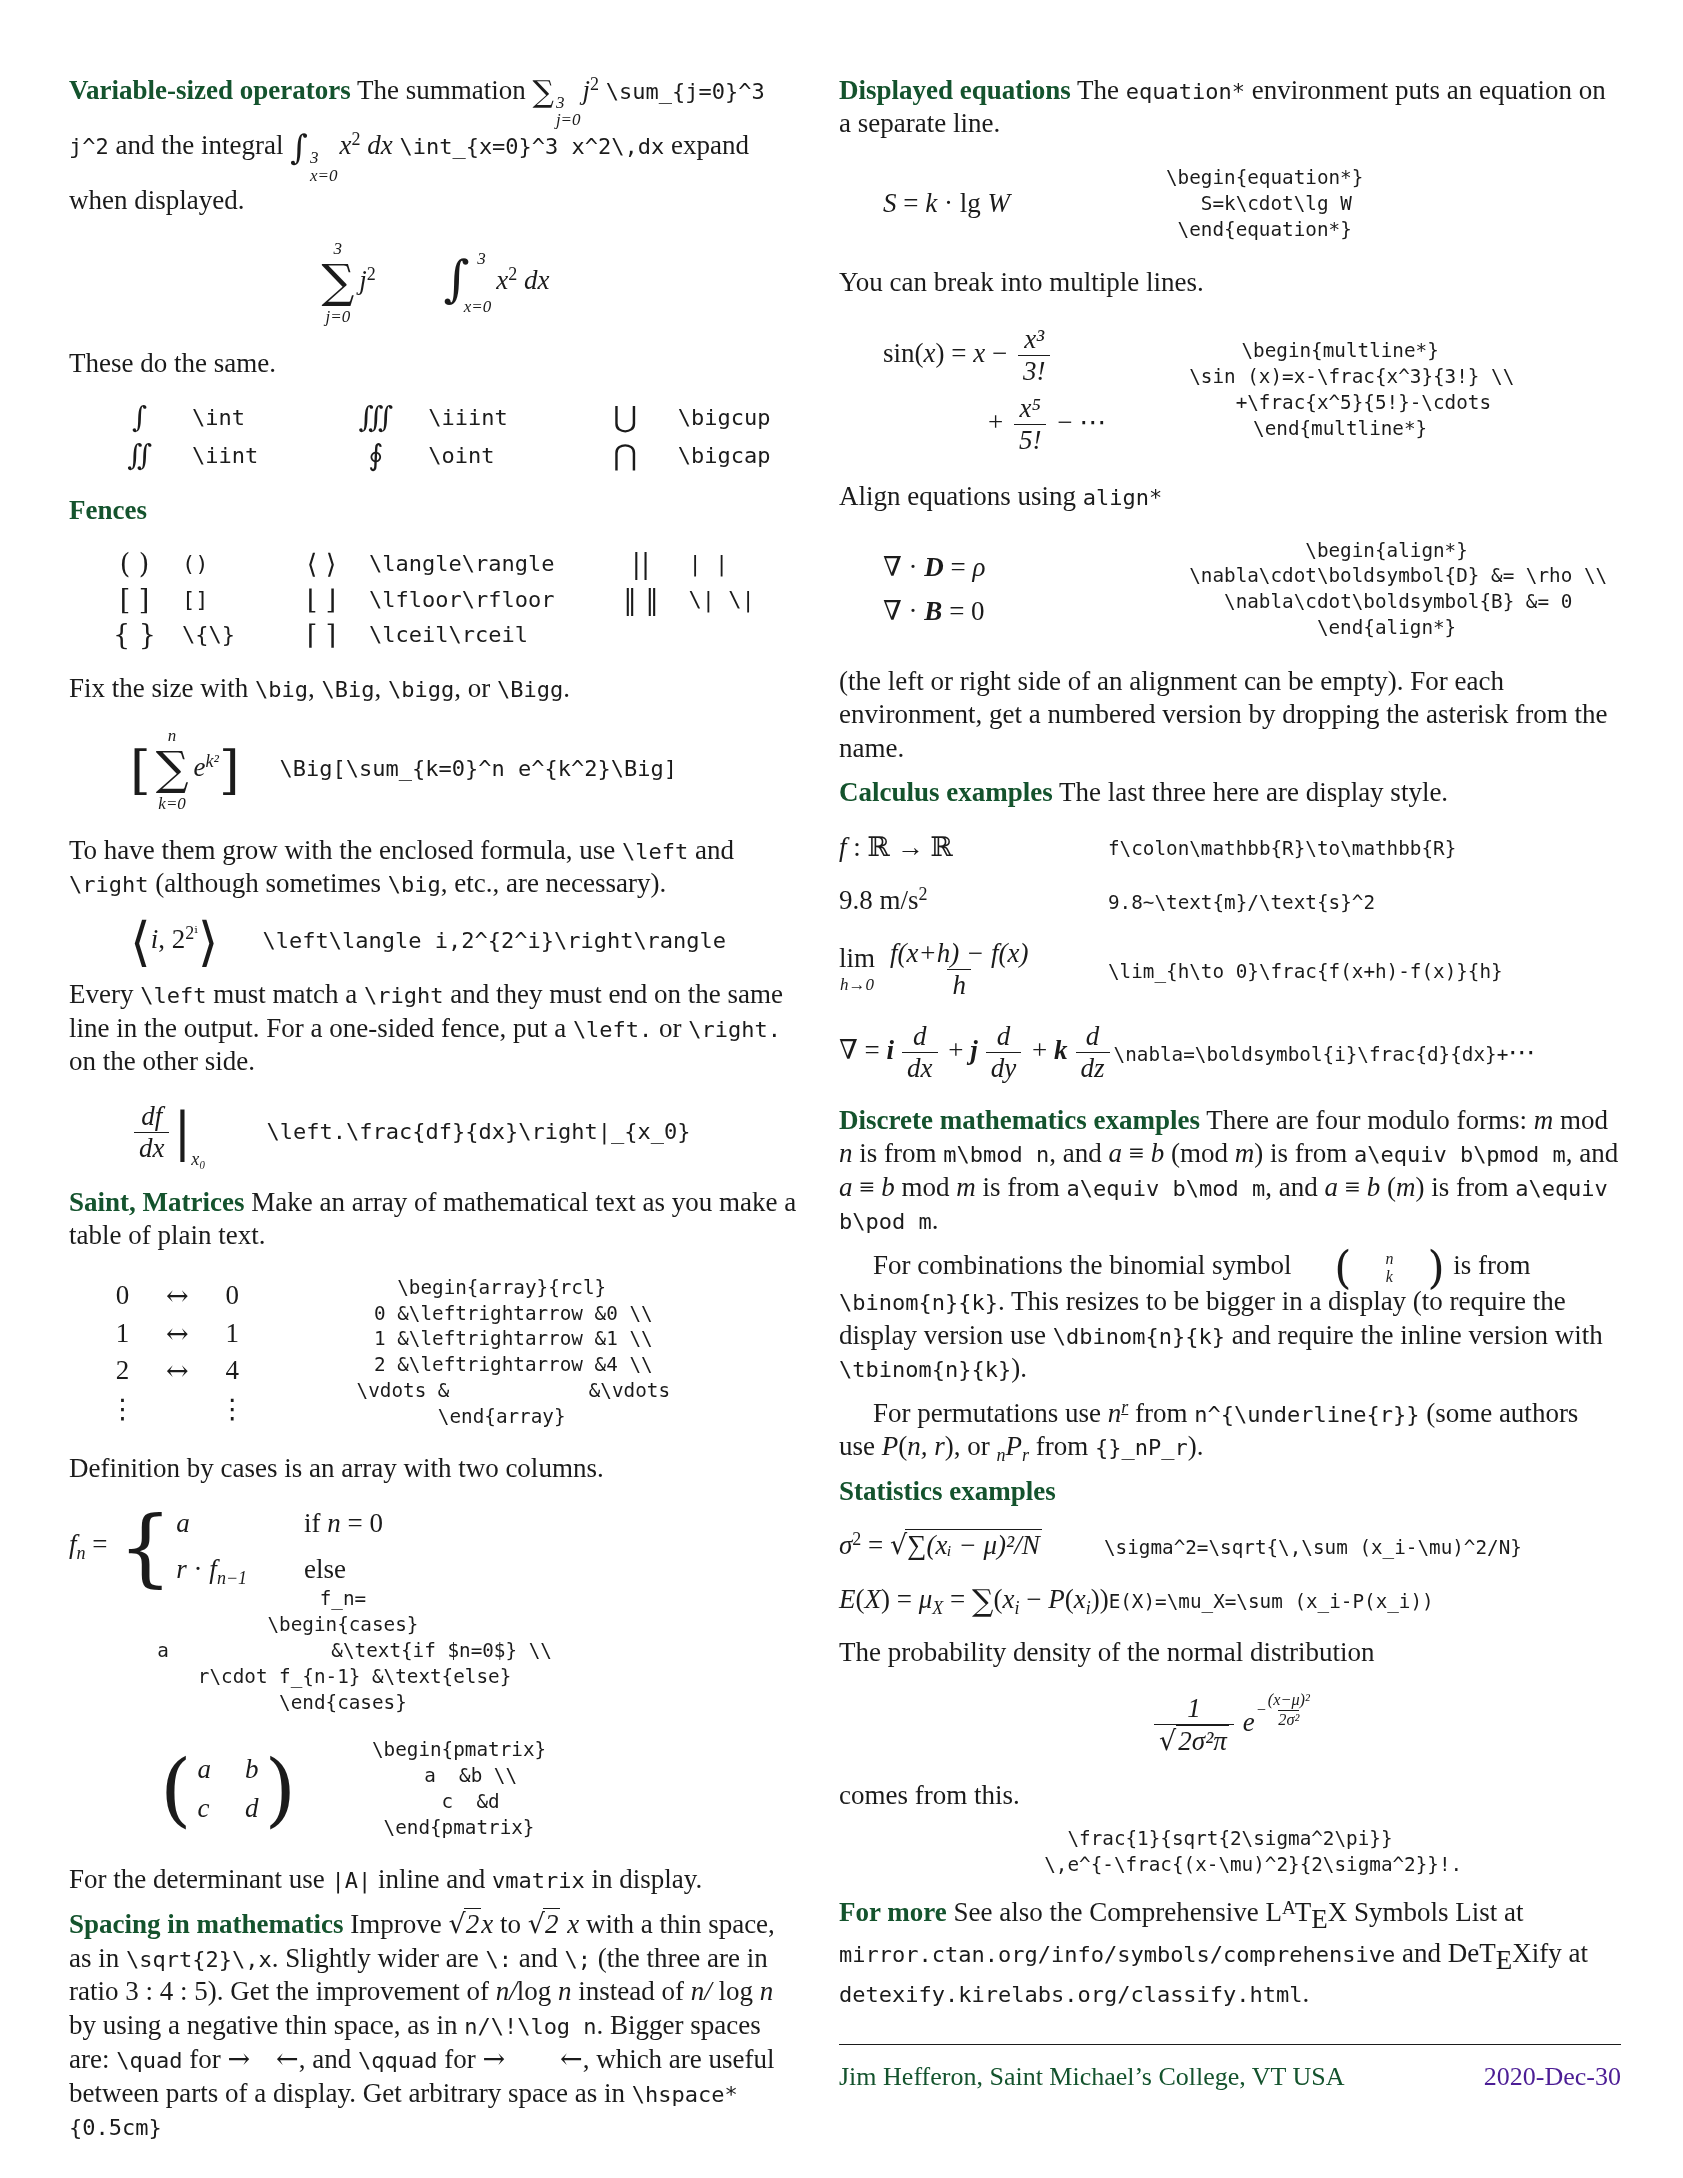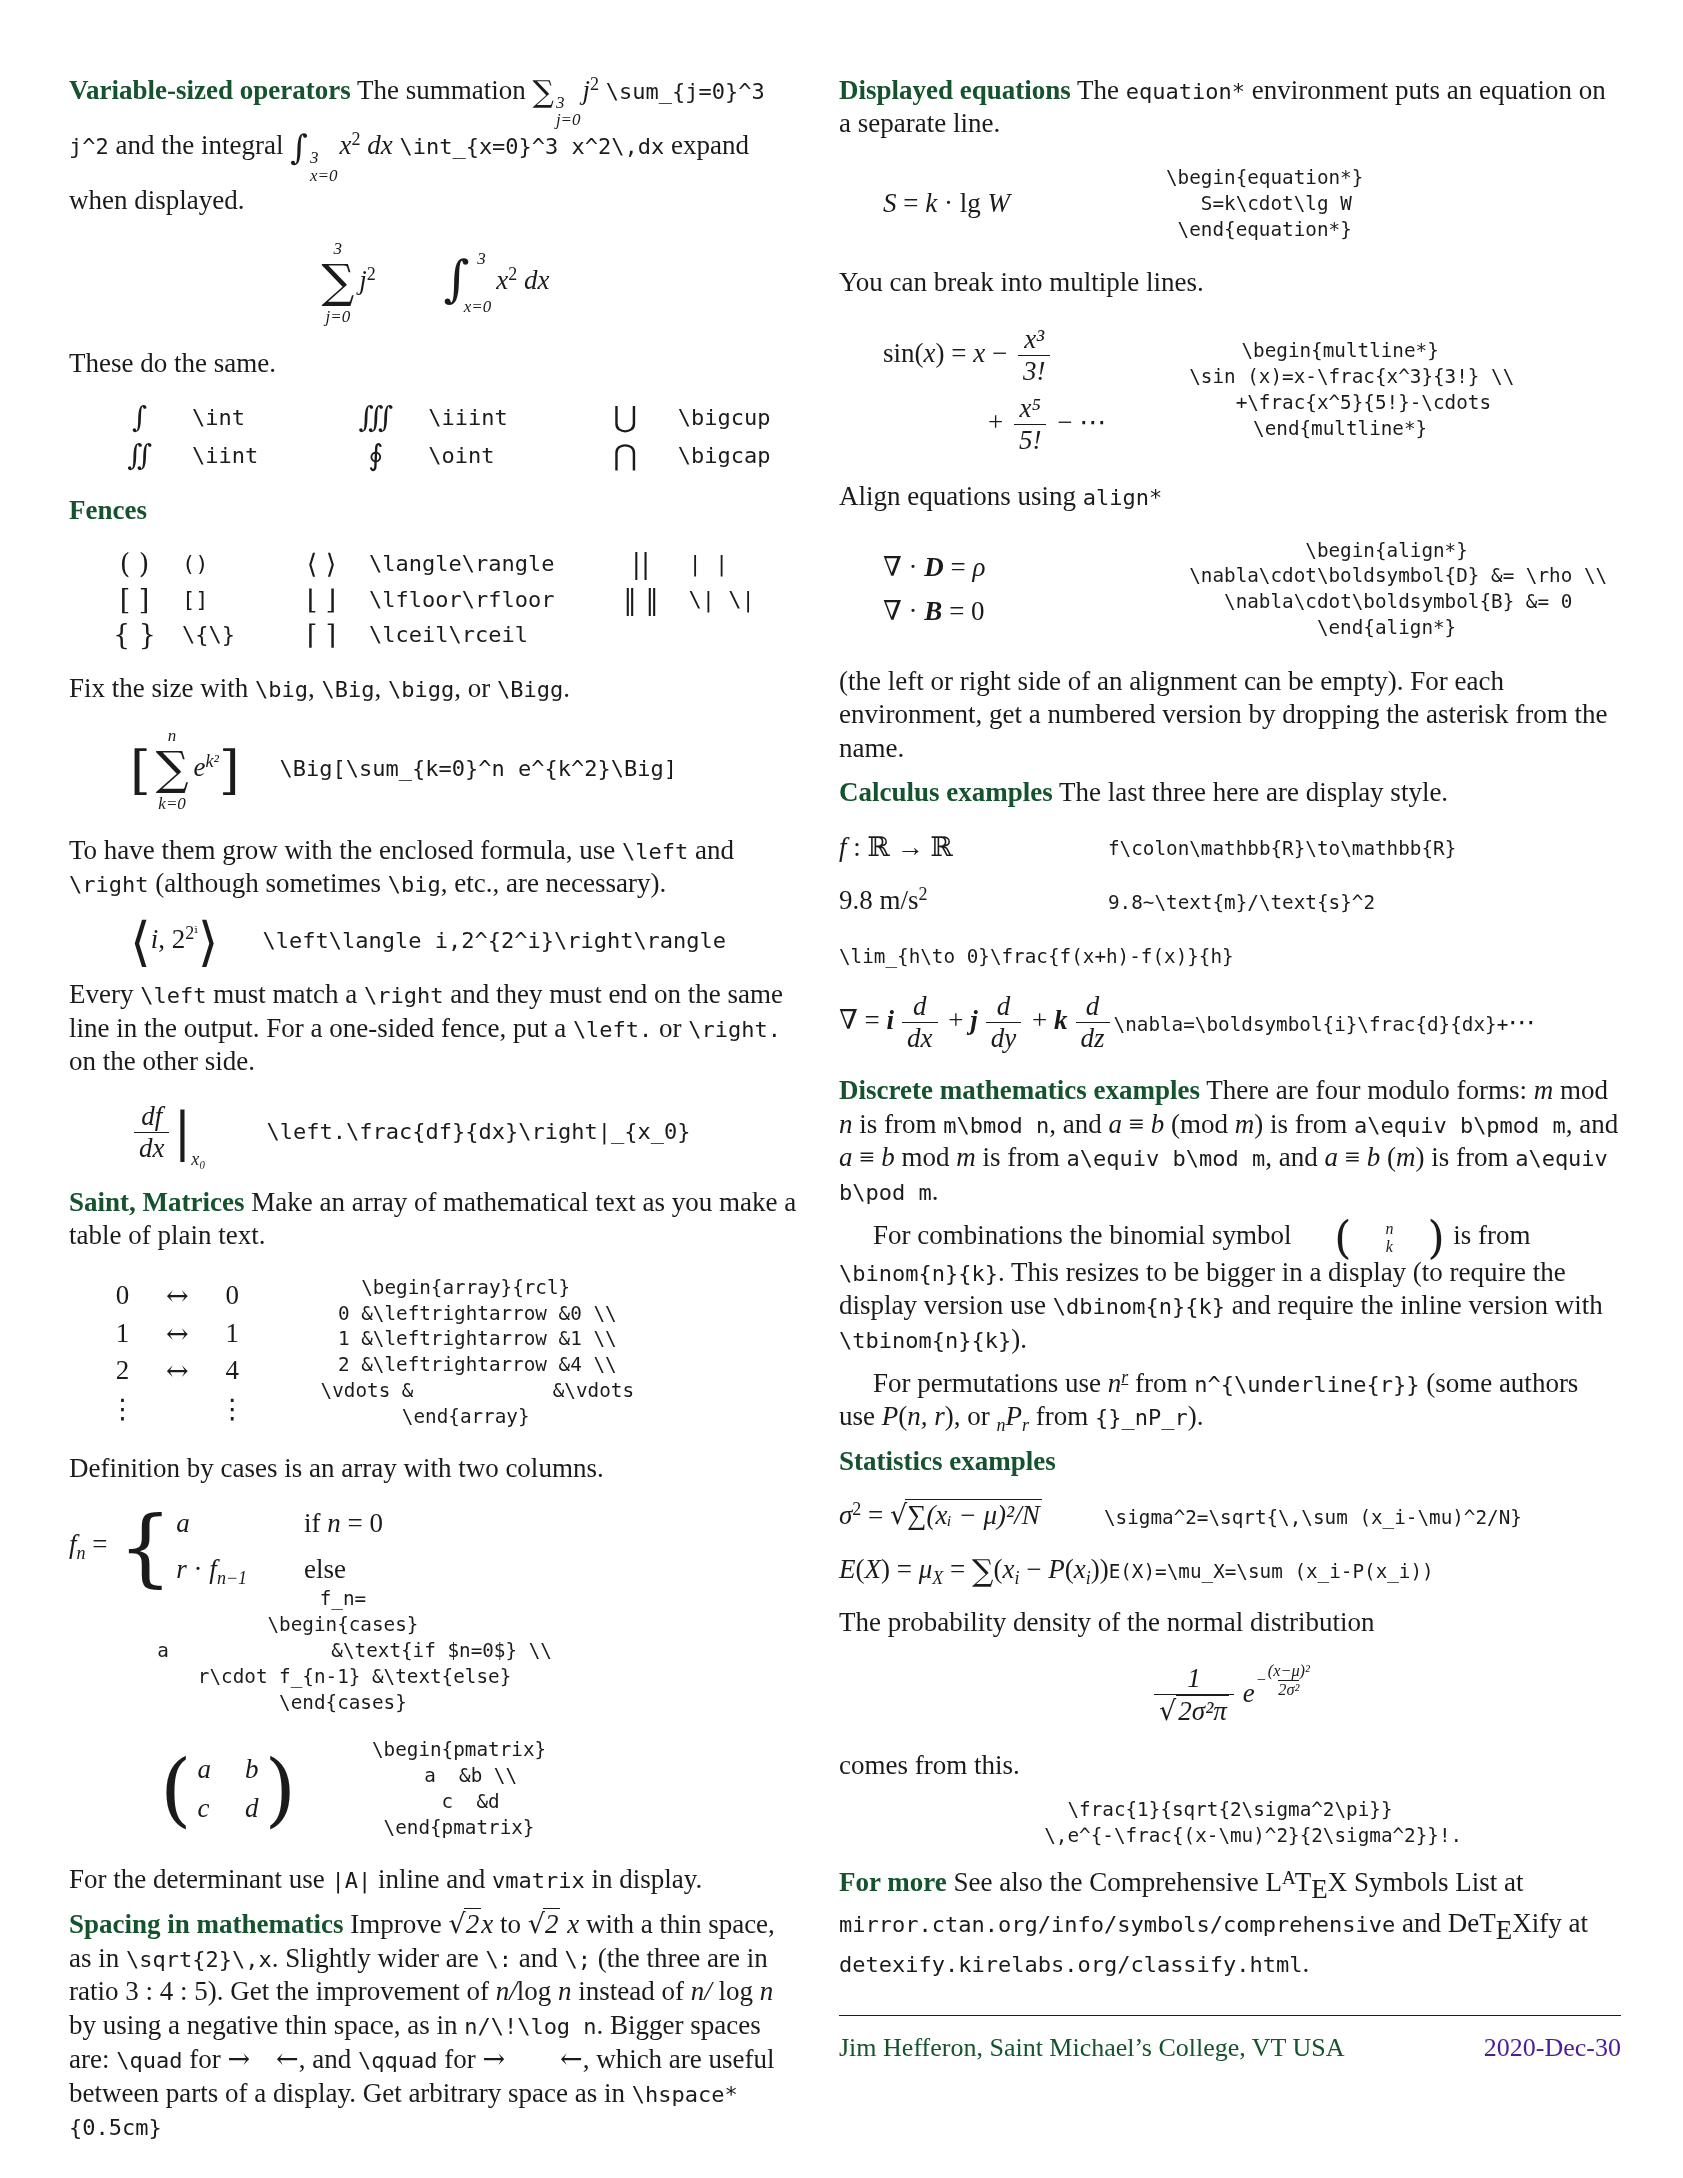--- a/index.html
+++ b/index.html
@@ -231,21 +231,21 @@
         <span>1</span>
           <span class="k-m">↔</span>
           <span>1</span>
         <span>2</span>
           <span class="k-m">↔</span>
           <span>4</span>
         <span class="vd">⋮</span>
           <span></span>
           <span class="vd">⋮</span>
       </span>
-      <pre class="codeblock" style="margin-left:45px;">\begin{array}{rcl}
+      <pre class="codeblock" style="margin-left:81px;">\begin{array}{rcl}
   0 &amp;\leftrightarrow &amp;0 \\
   1 &amp;\leftrightarrow &amp;1 \\
   2 &amp;\leftrightarrow &amp;4 \\
   \vdots &amp;            &amp;\vdots
 \end{array}</pre>
     </div>
 
     <p class="para"><span class="k-r">Definition by cases is an array with two columns.</span></p>
 
     <div class="disp">
@@ -331,20 +331,27 @@
 
     <div class="exrow">
         <span class="exr"><span class="k-i">f</span><span class="k-r"> : </span><span class="k-m">ℝ</span><span class="k-r"> → </span><span class="k-m">ℝ</span></span>
         <span><span class="k-cb">f\colon\mathbb{R}\to\mathbb{R}</span></span>
       </div>
     <div class="exrow">
         <span class="exr"><span class="k-r">9.8 m/s</span><span class="k-sup">2</span></span>
         <span><span class="k-cb">9.8~\text{m}/\text{s}^2</span></span>
       </div>
     <div class="exrow">
+        <span class="exr"><span class="k-lim">
+            <span class="g">lim</span>
+            <span class="lb">h→0</span>
+          </span><span class="k-sp" style="width: 6px;"></span><span class="k-frac">
+            <span class="fn">f(x+h) − f(x)</span>
+            <span class="fd">h</span>
+          </span></span>
         <span><span class="k-cb">\lim_{h\to 0}\frac{f(x+h)-f(x)}{h}</span></span>
       </div>
     <div class="exrow">
         <span class="exr"><span class="k-m">∇</span><span class="k-r"> = </span><span class="k-bi">i</span><span class="k-sp" style="width: 4px;"></span><span class="k-frac">
             <span class="fn">d</span>
             <span class="fd">dx</span>
           </span><span class="k-r"> + </span><span class="k-bi">j</span><span class="k-sp" style="width: 4px;"></span><span class="k-frac">
             <span class="fn">d</span>
             <span class="fd">dy</span>
           </span><span class="k-r"> + </span><span class="k-bi">k</span><span class="k-sp" style="width: 4px;"></span><span class="k-frac">

